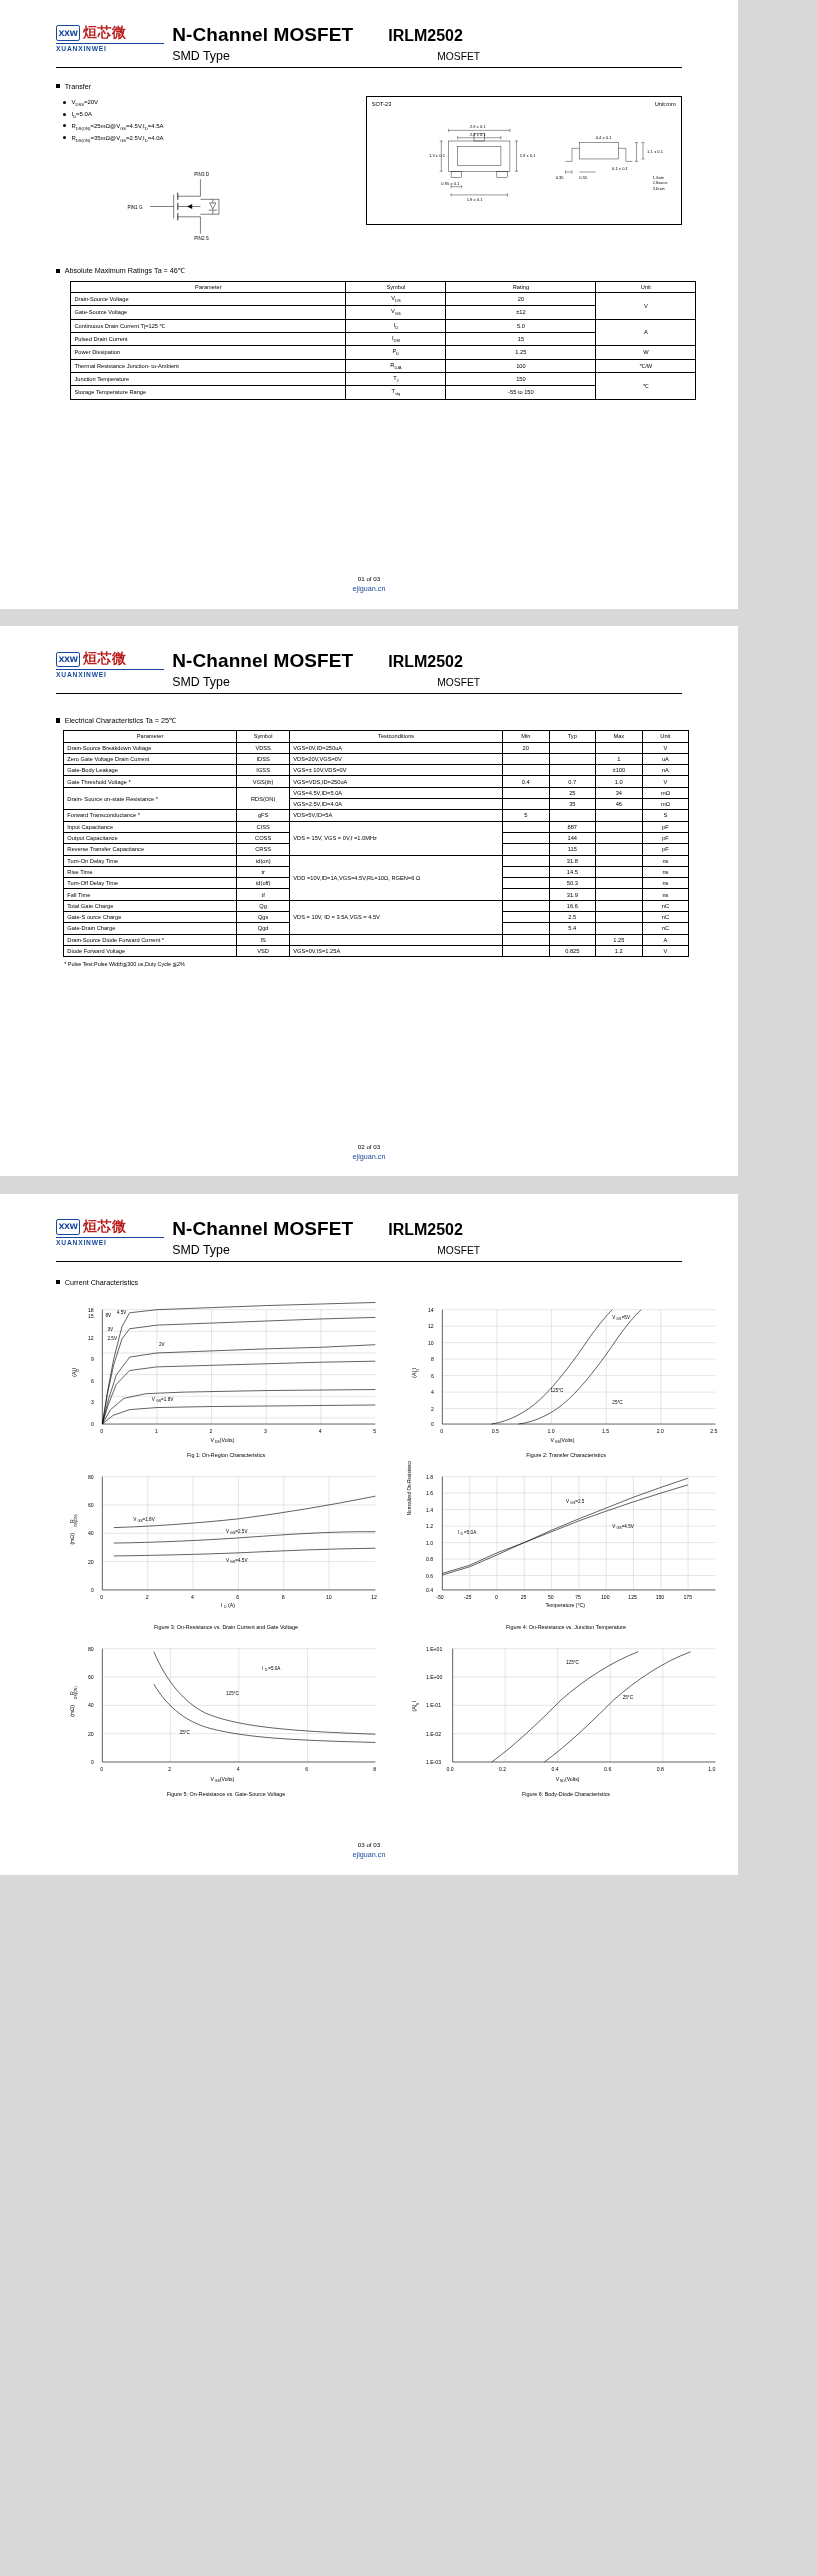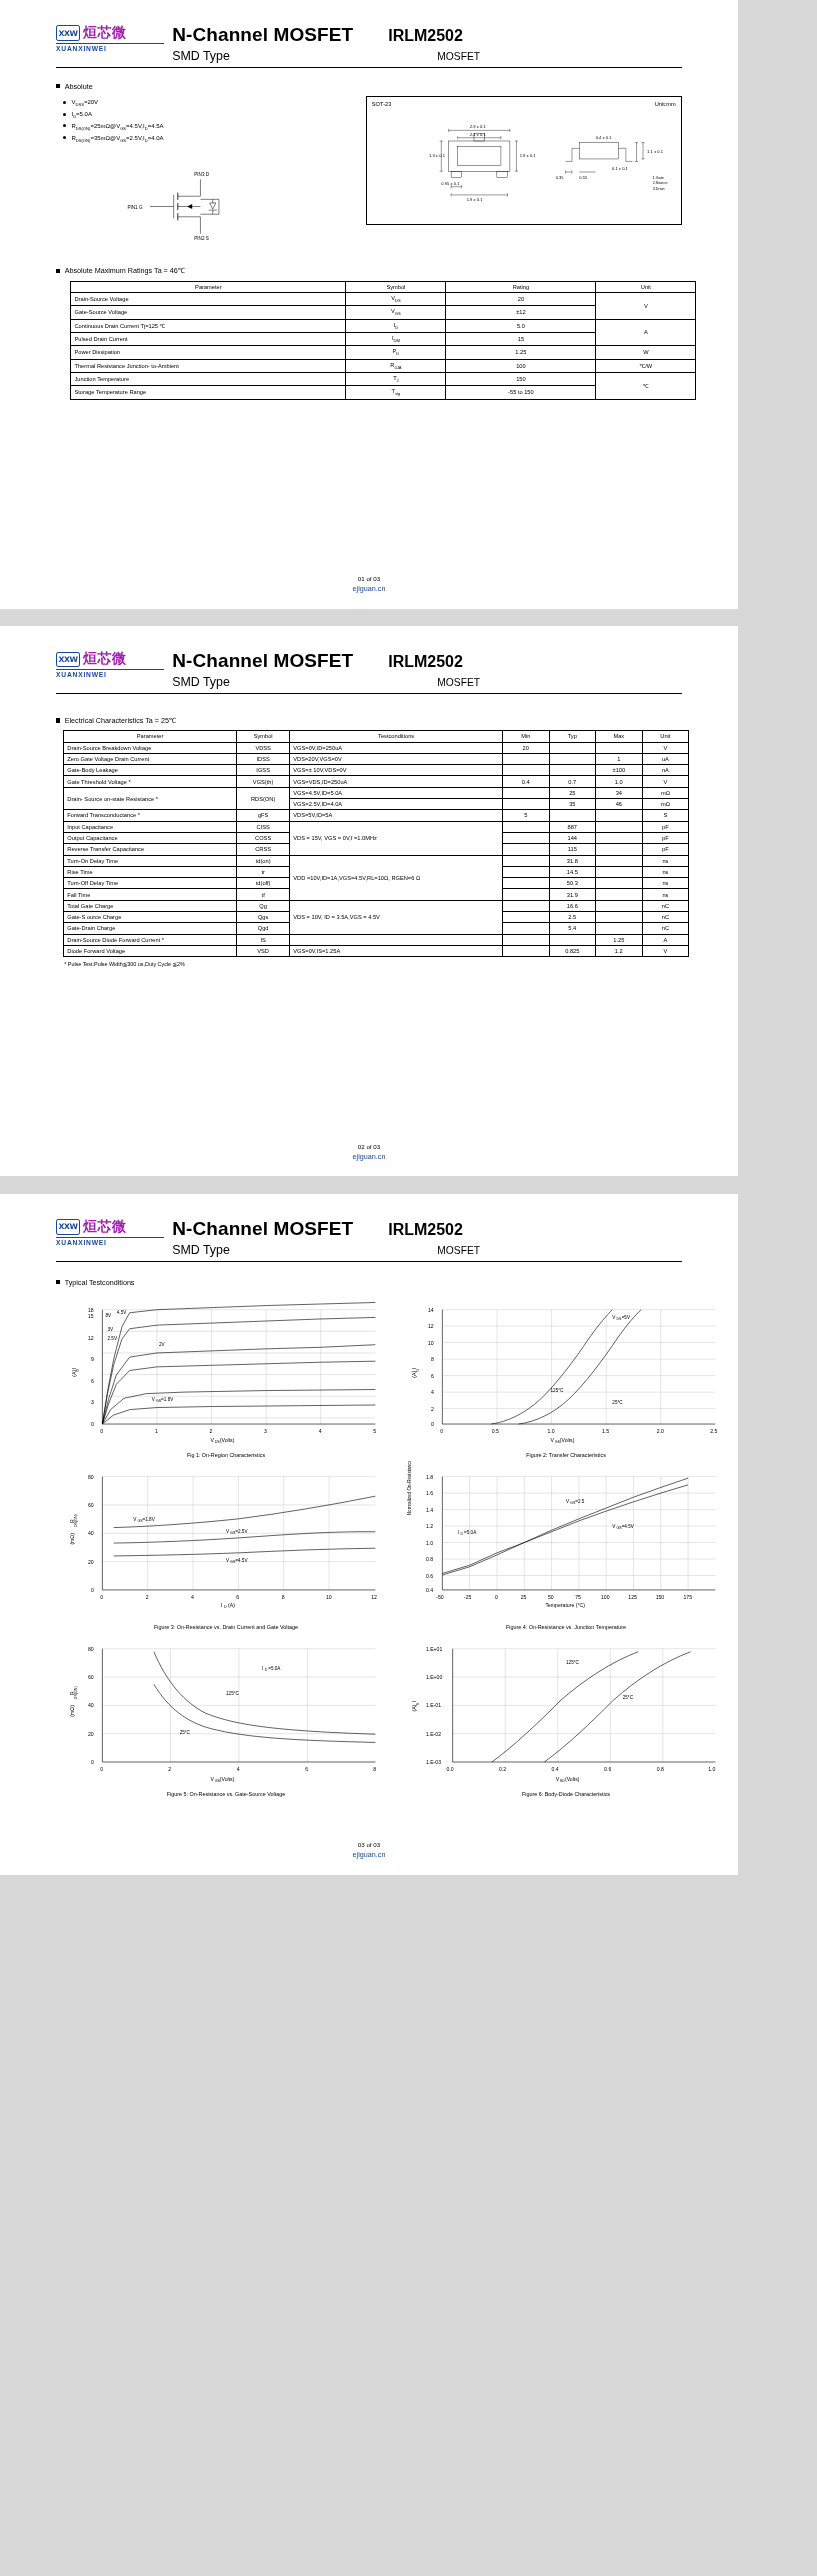--- a/index.html
+++ b/index.html
@@ -27,21 +27,21 @@
     width: 24px; height: 15.5px;
     border: 1px solid #16479d;
     border-radius: 2.1px;
     display:flex; align-items:center; justify-content:center;
     color:#16479d; font-size: 7.7px; font-weight: bold;
     letter-spacing:-0.5px;
     font-family: "DejaVu Sans", sans-serif;
   }
   .logo-cn {
     margin-left: 3.1px;
-    font-size: 14px; font-weight: bold; color:#a21caf;
+    font-size: 14px; font-weight: bold; color:#b91c1c;
     font-family: "DejaVu Sans", sans-serif;
     letter-spacing: 0.5px;
   }
   .logo-rule { border-bottom: 1px solid #16479d; margin-top: 1px; }
   .logo-en { color:#16479d; font-size: 6.7px; letter-spacing: 0.8px; font-weight:bold; margin-top:1px;}
   .hdr-titles { flex: 1; padding-left: 8.2px; }
   .hdr-row1 { display:flex; align-items:baseline; }
   .hdr-title {
     font-size: 19px; font-weight: bold; letter-spacing: 0.1px;
     width: 216px;
@@ -138,21 +138,21 @@
       </div>
       <div class="hdr-row2">
         <div class="hdr-sub">SMD Type</div>
         <div class="hdr-sub2">MOSFET</div>
       </div>
     </div>
   </div>
   <div class="hdr-line"></div>
 
   <div class="sect">
-    <span class="sq"></span><span>Absolute</span>
+    <span class="sq"></span><span>Transfer</span>
   </div>
 
   <div class="top-area">
     <div class="left-col">
       <div class="features">
         <div class="feat-line"><span class="dot"></span><span>V</span><sub>DSS</sub><span>=20V</span></div>
         <div class="feat-line"><span class="dot"></span><span>I</span><sub>D</sub><span>=5.0A</span></div>
         <div class="feat-line"><span class="dot"></span><span>R</span><sub>DS(ON)</sub><span>=25m</span><span>Ω@V</span><sub>GS</sub><span>=4.5V,I</span><sub>D</sub><span>=4.5A</span></div>
         <div class="feat-line"><span class="dot"></span><span>R</span><sub>DS(ON)</sub><span>=35m</span><span>Ω@V</span><sub>GS</sub><span>=2.5V,I</span><sub>D</sub><span>=4.0A</span></div>
       </div>
@@ -566,21 +566,21 @@
       </div>
       <div class="hdr-row2">
         <div class="hdr-sub">SMD Type</div>
         <div class="hdr-sub2">MOSFET</div>
       </div>
     </div>
   </div>
   <div class="hdr-line"></div>
 
   <div class="sect" style="margin-top:15.5px;">
-    <span class="sq"></span><span>Typical  Testconditions</span>
+    <span class="sq"></span><span>Current  Characteristics</span>
   </div>
 
   <div class="charts">
 
     <div class="chart-row">
       <div class="chart-cell">
         <svg width="340" height="155" viewBox="0 0 660 300">
           <g stroke="#cccccc" stroke-width="1">
             <line x1="90" y1="30" x2="620" y2="30"></line>
                 <line x1="90" y1="72" x2="620" y2="72"></line>

